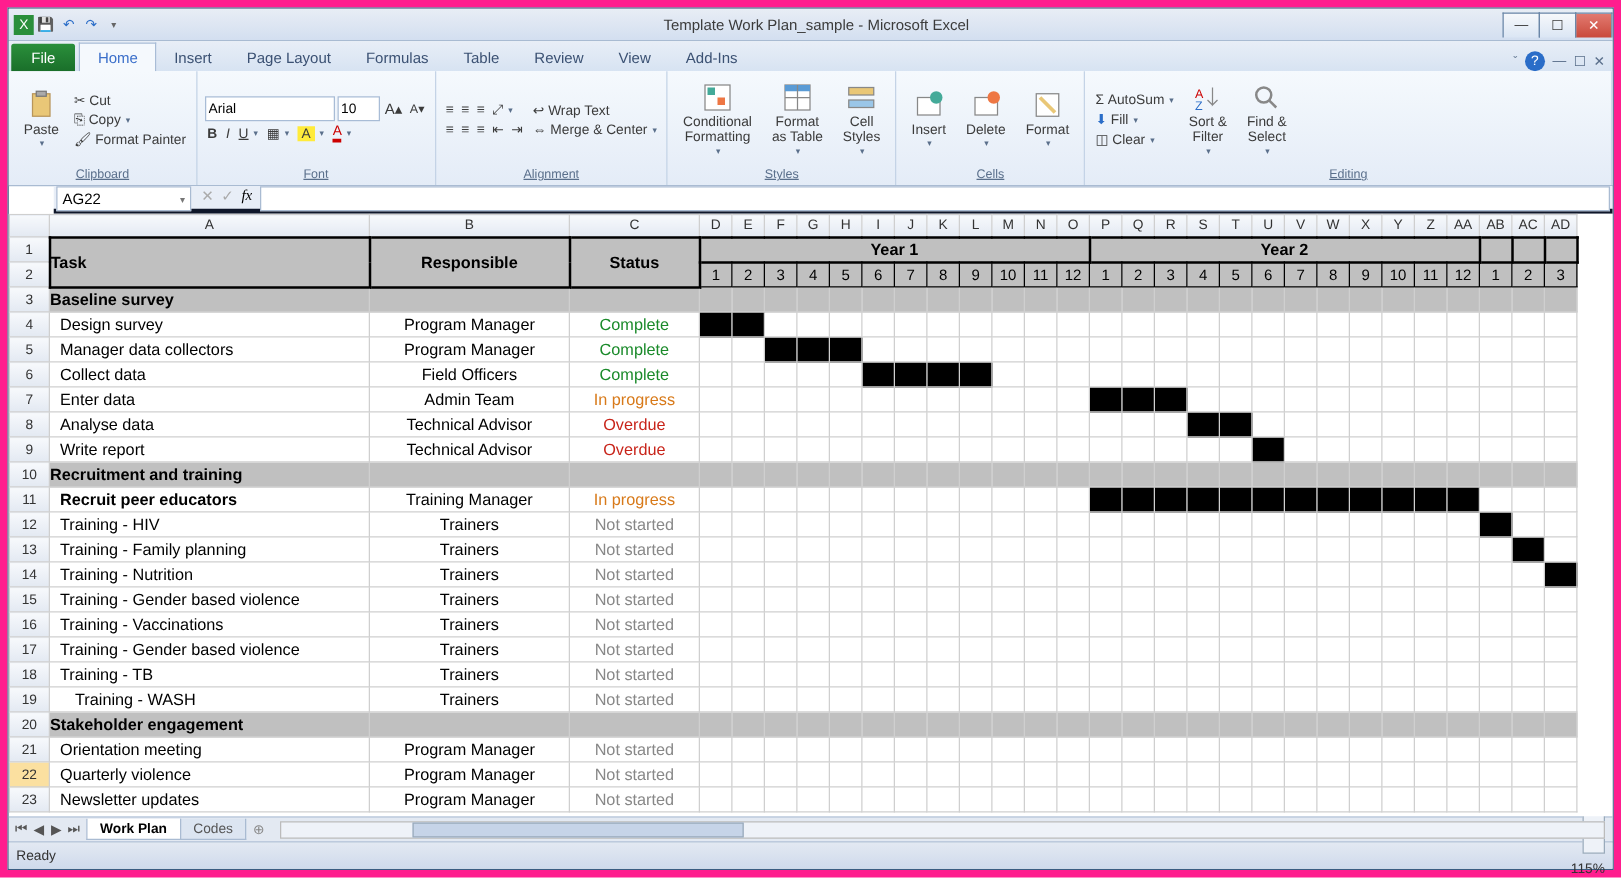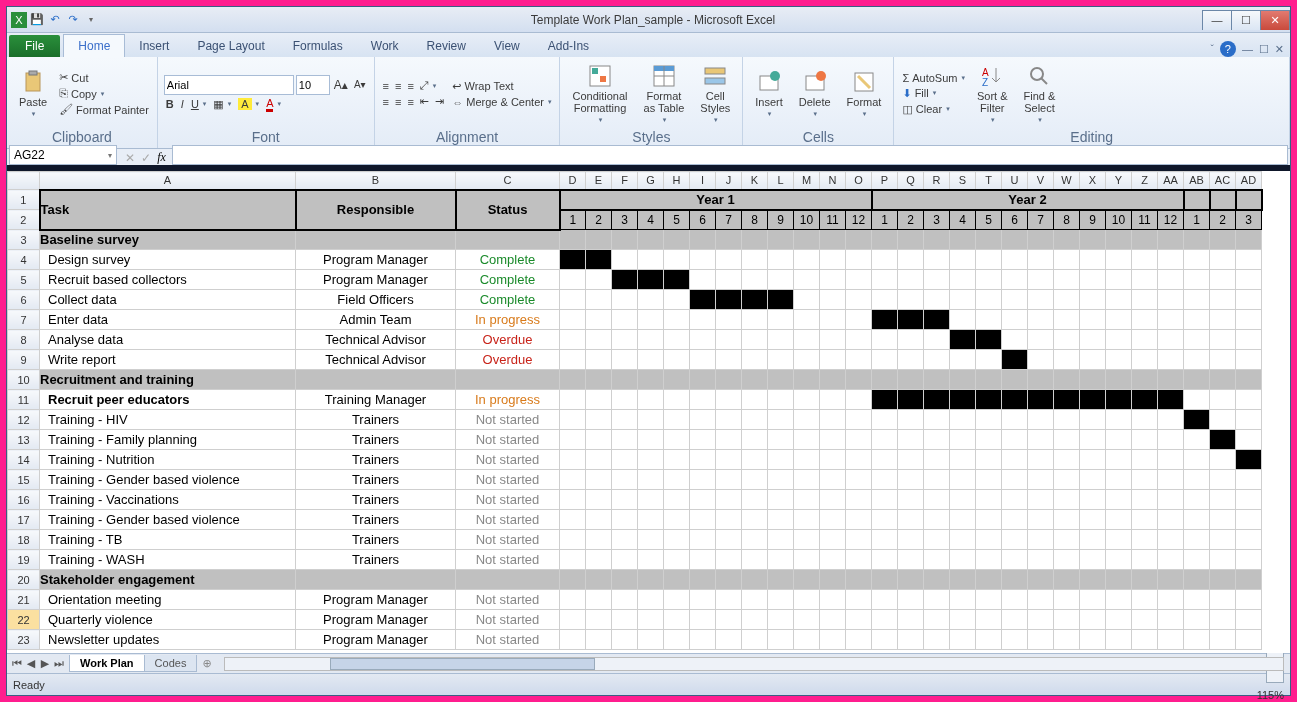--- a/index.html
+++ b/index.html
@@ -21,30 +21,30 @@
 .file-tab { background: linear-gradient(#2a8f3b,#1a6f2a); color: #fff; padding: 4px 16px; border-radius: 2px 2px 0 0; margin-right: 3px; cursor: pointer; }
 .rtab { padding: 4px 14px; color: #3b5173; cursor: pointer; }
 .rtab.active { background: #f5f9fd; border: 1px solid #a8bcd6; border-bottom: none; color: #3b6fca; }
 .ribbon-tabs .right { margin-left: auto; display: flex; gap: 6px; padding-right: 6px; align-items: center; }
 .help-circle { width:16px; height:16px; border-radius:50%; background:#2a6dc8; color:#fff; font-size:11px; text-align:center; line-height:16px; }
 
 
 .ribbon { height: 92px; background: linear-gradient(#f5f9fd,#e4ecf7); border-bottom: 1px solid #a9bbd2; display: flex; font-size: 11px; color: #3b3b3b; }
 .group { border-right: 1px solid #c4d3e6; display: flex; flex-direction: column; padding: 2px 6px; }
 .group-body { flex: 1; display: flex; align-items: center; gap: 4px; }
-.group-label { text-align: center; font-size: 14px; color: #5a6f8b; padding: 1px 0; position: relative; }
+.group-label { text-align: center; font-size: 10px; color: #5a6f8b; padding: 1px 0; position: relative; text-decoration: underline; }
 .vcol { display: flex; flex-direction: column; gap: 1px; }
 .btn-sm { display: flex; align-items: center; gap: 3px; padding: 1px 2px; cursor: pointer; white-space: nowrap; }
 .btn-big { display: flex; flex-direction: column; align-items: center; justify-content: center; padding: 2px 6px; cursor: pointer; text-align: center; line-height: 1.1; gap: 2px; }
 .bigico { width: 24px; height: 24px; }
 select.fake, input.fake { font-size: 11px; border: 1px solid #a8bcd6; background: #fff; height: 20px; padding: 0 2px; }
 .tinyarrow { font-size: 7px; color: #5a6f8b; margin-left: 1px; }
 
 
-.formulabar { height: 22px; display: flex; align-items: flex-end; border-bottom: 6px solid #0f172a; background: #e8eef7; font-size: 12px; }
+.formulabar { height: 22px; display: flex; align-items: flex-start; border-bottom: 4px solid #0f172a; background: #e8eef7; font-size: 12px; margin-left: 36px; }
 .namebox { width: 108px; border: 1px solid #a9bbd2; background: #fff; height: 20px; margin: 0 2px; display: flex; align-items: center; padding: 0 4px; }
 .namebox .dd { margin-left: auto; font-size: 8px; color: #777; }
 .fx-area { display: flex; align-items: center; gap: 6px; padding: 0 6px; }
 .fx { font-style: italic; font-family: serif; }
 .formula-input { flex: 1; border: 1px solid #a9bbd2; background: #fff; height: 20px; margin-right: 2px; }
 
 
 .sheet-area { flex: 1; overflow: hidden; background: #fff; position: relative; }
 table.sheet { border-collapse: collapse; font-size: 13px; }
 table.sheet th, table.sheet td { border: 1px solid #cfcfcf; padding: 0; }
@@ -103,21 +103,21 @@
       <div class="winbtn close">✕</div>
     </div>
   </div>
 
   <div class="ribbon-tabs">
     <div class="file-tab">File</div>
     <div class="rtab active">Home</div>
     <div class="rtab">Insert</div>
     <div class="rtab">Page Layout</div>
     <div class="rtab">Formulas</div>
-    <div class="rtab">Work</div>
+    <div class="rtab">Table</div>
     <div class="rtab">Review</div>
     <div class="rtab">View</div>
     <div class="rtab">Add-Ins</div>
     <div class="right">
       <span style="font-size:10px;color:#5a6f8b;">ˇ</span>
       <span class="help-circle">?</span>
       <span style="font-size:11px;color:#5a6f8b;">—</span>
       <span style="font-size:11px;color:#5a6f8b;">☐</span>
       <span style="font-size:11px;color:#5a6f8b;">✕</span>
     </div>
@@ -151,21 +151,21 @@
             </div>
         </div>
       </div>
       <div class="group-label">Clipboard</div>
     </div>
 
     <div class="group">
       <div class="group-body">
         <div class="vcol">
           <div style="display:flex;gap:2px;">
-            <input class="fake" style="width: 130px;" value="Arial">
+            <input class="fake" style="width: 104px;" value="Arial">
             <input class="fake" style="width: 34px;" value="10">
             <span class="btn-sm" style="font-size:12px;">A▴</span>
             <span class="btn-sm" style="font-size:10px;">A▾</span>
           </div>
           <div style="display:flex;gap:3px;align-items:center;">
             <span class="btn-sm">
                 <b>B</b>
               </span>
             <span class="btn-sm">
                 <i>I</i>
@@ -482,21 +482,21 @@
             <td class="gantt"></td>
             <td class="gantt"></td>
             <td class="gantt"></td>
             <td class="gantt"></td>
             <td class="gantt"></td>
             <td class="gantt"></td>
             <td class="gantt"></td>
           </tr>
           <tr>
             <th class="rowhdr">5</th>
-            <td class="cell" style="padding-left: 8px;">Recruit based collectors</td>
+            <td class="cell" style="padding-left: 8px;">Manager data collectors</td>
             <td class="cell center">Program Manager</td>
             <td class="cell center st-complete">Complete</td>
             <td class="gantt"></td>
             <td class="gantt"></td>
             <td class="gantt filled"></td>
             <td class="gantt filled"></td>
             <td class="gantt filled"></td>
             <td class="gantt"></td>
             <td class="gantt"></td>
             <td class="gantt"></td>
@@ -944,21 +944,21 @@
             <td class="gantt"></td>
             <td class="gantt"></td>
             <td class="gantt"></td>
             <td class="gantt"></td>
             <td class="gantt"></td>
             <td class="gantt"></td>
             <td class="gantt"></td>
           </tr>
           <tr>
             <th class="rowhdr">19</th>
-            <td class="cell" style="padding-left: 8px; margin-top: 48px;">Training - WASH</td>
+            <td class="cell" style="padding-left: 20px; margin-top: 48px;">Training - WASH</td>
             <td class="cell center">Trainers</td>
             <td class="cell center st-notstarted">Not started</td>
             <td class="gantt"></td>
             <td class="gantt"></td>
             <td class="gantt"></td>
             <td class="gantt"></td>
             <td class="gantt"></td>
             <td class="gantt"></td>
             <td class="gantt"></td>
             <td class="gantt"></td>

